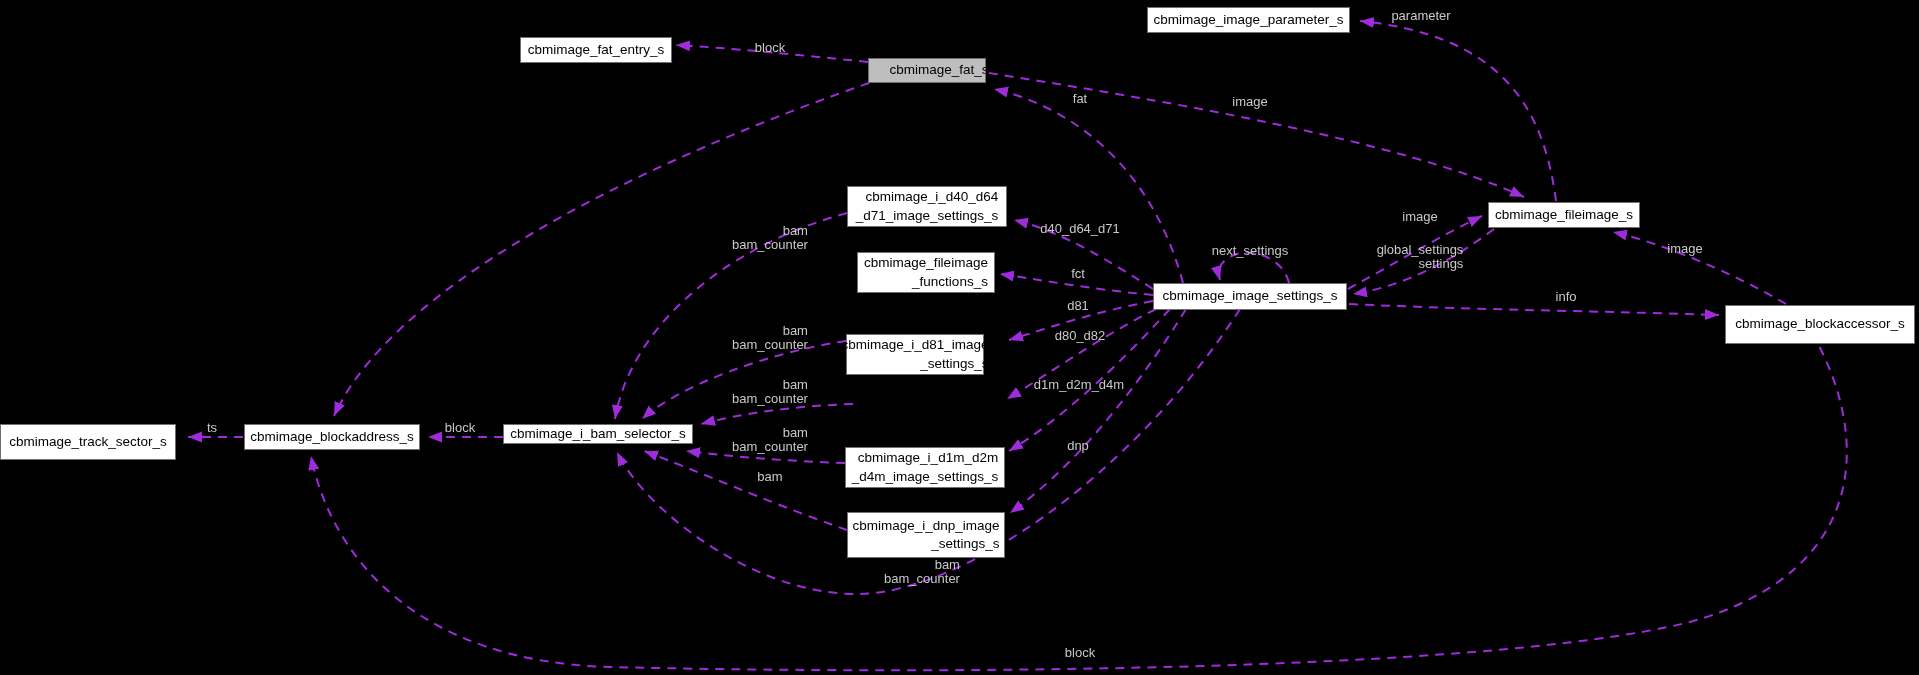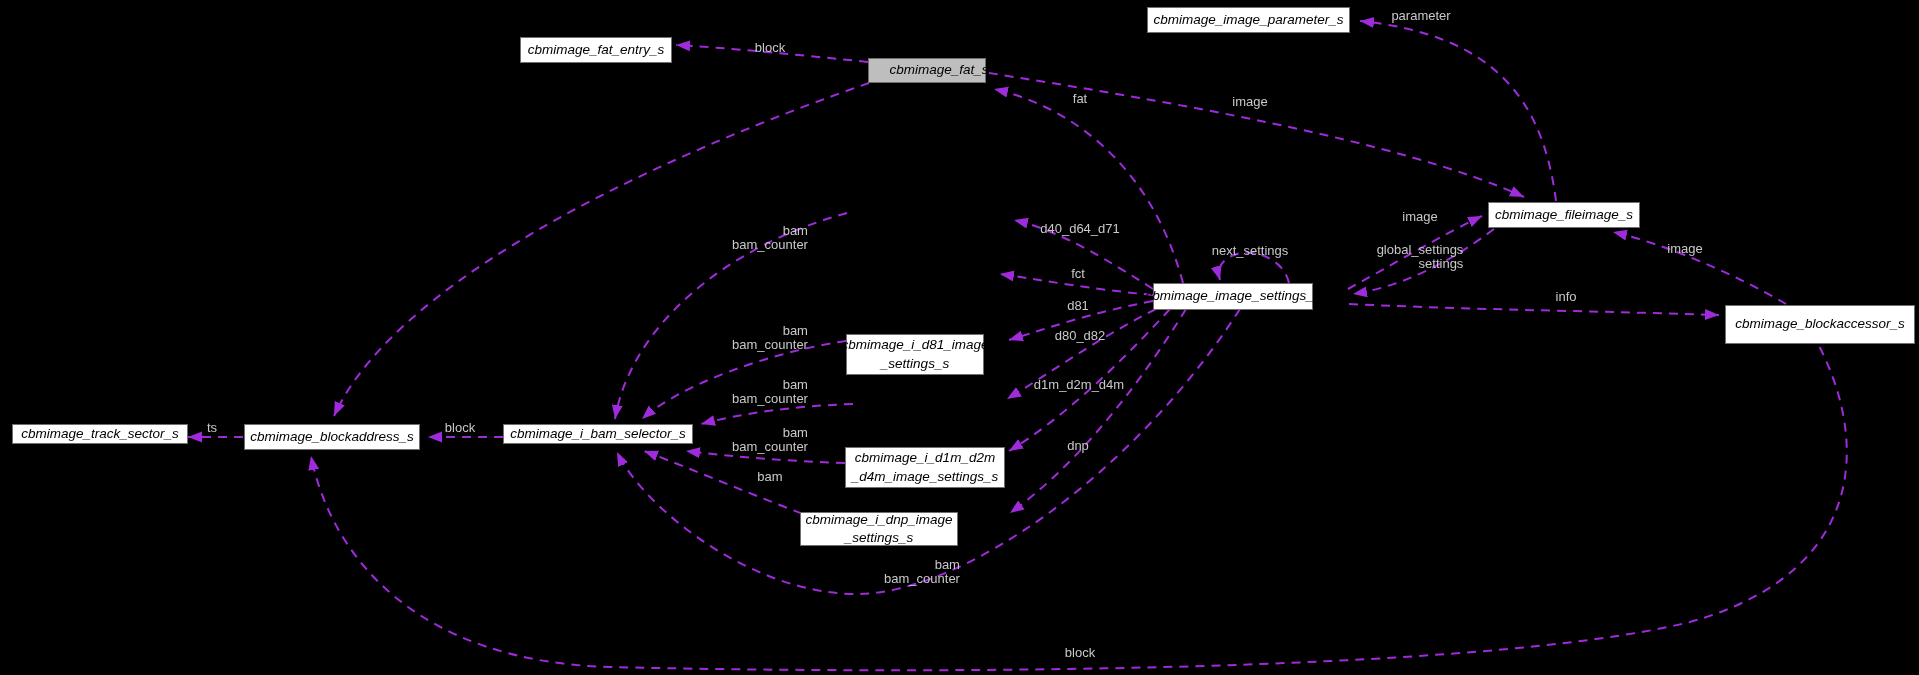--- a/index.html
+++ b/index.html
@@ -6,21 +6,21 @@
     --background:#000; --edge:#A02BDC; --edge-label:#C9C9C9;
     --node-fill:#fff; --node-border:#6F6F6F; --node-text:#000; --focus-fill:#BEBEBE;
   }
   html,body{margin:0;padding:0;background:var(--background);}
   #diagram{position:relative;width:1919px;height:675px;background:var(--background);
     font-family:"Liberation Sans",sans-serif;overflow:hidden;}
   #edges{position:absolute;left:0;top:0;}
   .edge{fill:none;stroke:var(--edge);stroke-width:2;stroke-dasharray:9 7;}
   .node{position:absolute;box-sizing:border-box;display:flex;align-items:center;justify-content:center;
     background:var(--node-fill);border:1px solid var(--node-border);color:var(--node-text);
-    font-size:13.5px;line-height:1.35;text-align:center;white-space:pre-line;cursor:pointer;font-style:italic;}
+    font-size:13.5px;line-height:1.35;text-align:right;white-space:pre-line;cursor:pointer;}
   .node.focus{background:var(--focus-fill);padding-left:24px;}
   .elabel{position:absolute;transform:translateX(-50%);color:var(--edge-label);
     font-size:13px;line-height:13.5px;text-align:right;white-space:pre-line;}
 </style>
 </head>
 <body>
 
 <div id="diagram">
 
   <svg id="edges" width="1919" height="675" viewBox="0 0 1919 675">
@@ -49,33 +49,37 @@
     <path class="edge" d="M 846,341 C 770,352 680,385 642,419" marker-end="url(#arrowhead)"></path>
     <path class="edge" d="M 853,404 C 790,406 740,414 701,424" marker-end="url(#arrowhead)"></path>
     <path class="edge" d="M 845,463 C 785,461 735,457 686,451" marker-end="url(#arrowhead)"></path>
     <path class="edge" d="M 847,530 C 775,505 695,470 644,451" marker-end="url(#arrowhead)"></path>
     <path class="edge" d="M 1240,309 C 1130,480 960,592 860,594 C 755,596 645,510 617,452" marker-end="url(#arrowhead)"></path>
     <path class="edge" d="M 243,437 L 188,437" marker-end="url(#arrowhead)"></path>
     <path class="edge" d="M 503,437 L 428,437" marker-end="url(#arrowhead)"></path>
     <path class="edge" d="M 1812,333 C 1868,430 1875,570 1690,622 C 1480,674 900,674 610,667 C 420,662 332,560 311,456" marker-end="url(#arrowhead)"></path>
   </svg>
 
-  <div class="node" style="left:12px;top:424px;width:176px;height:20px">cbmimage_track_sector_s</div>
+  <div class="node" style="left:0;top:424px;width:176px;height:36px">cbmimage_track_sector_s</div>
   <div class="node" style="left:244px;top:424px;width:176px;height:26px">cbmimage_blockaddress_s</div>
   <div class="node" style="left:503px;top:424px;width:190px;height:20px">cbmimage_i_bam_selector_s</div>
   <div class="node" style="left:520px;top:37px;width:152px;height:26px">cbmimage_fat_entry_s</div>
   <div class="node focus" style="left:868px;top:58px;width:118px;height:25px">cbmimage_fat_s</div>
   <div class="node" style="left:1147px;top:7px;width:203px;height:26px">cbmimage_image_parameter_s</div>
+  <div class="node" style="left:847px;top:186px;width:160px;height:41px">cbmimage_i_d40_d64
+_d71_image_settings_s</div>
+  <div class="node" style="left:857px;top:252px;width:138px;height:41px">cbmimage_fileimage
+_functions_s</div>
   <div class="node" style="left:846px;top:334px;width:138px;height:41px">cbmimage_i_d81_image
 _settings_s</div>
   <div class="node" style="left:845px;top:447px;width:160px;height:41px">cbmimage_i_d1m_d2m
 _d4m_image_settings_s</div>
-  <div class="node" style="left:800px;top:512px;width:158px;height:34px">cbmimage_i_dnp_image
+  <div class="node" style="left:847px;top:512px;width:158px;height:46px">cbmimage_i_dnp_image
 _settings_s</div>
-  <div class="node" style="left:1153px;top:283px;width:160px;height:27px">cbmimage_image_settings_s</div>
+  <div class="node" style="left:1153px;top:283px;width:194px;height:27px">cbmimage_image_settings_s</div>
   <div class="node" style="left:1488px;top:202px;width:152px;height:26px">cbmimage_fileimage_s</div>
   <div class="node" style="left:1725px;top:305px;width:190px;height:39px">cbmimage_blockaccessor_s</div>
 
   <div class="elabel" style="left:770px;top:41px">block</div>
   <div class="elabel" style="left:1421px;top:9px">parameter</div>
   <div class="elabel" style="left:1080px;top:92px">fat</div>
   <div class="elabel" style="left:1250px;top:95px">image</div>
   <div class="elabel" style="left:1080px;top:222px">d40_d64_d71</div>
   <div class="elabel" style="left:770px;top:224px">bam
 bam_counter</div>

